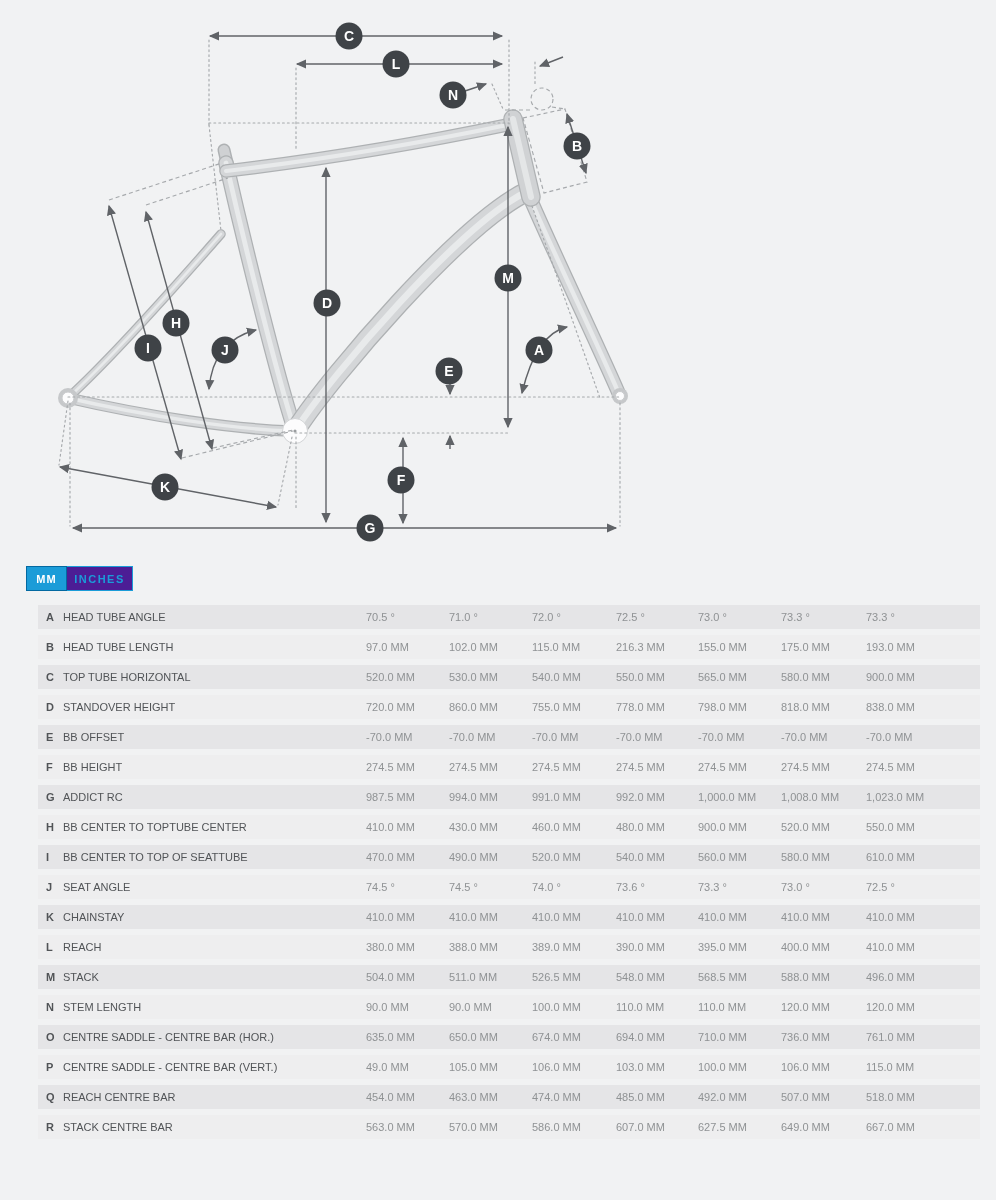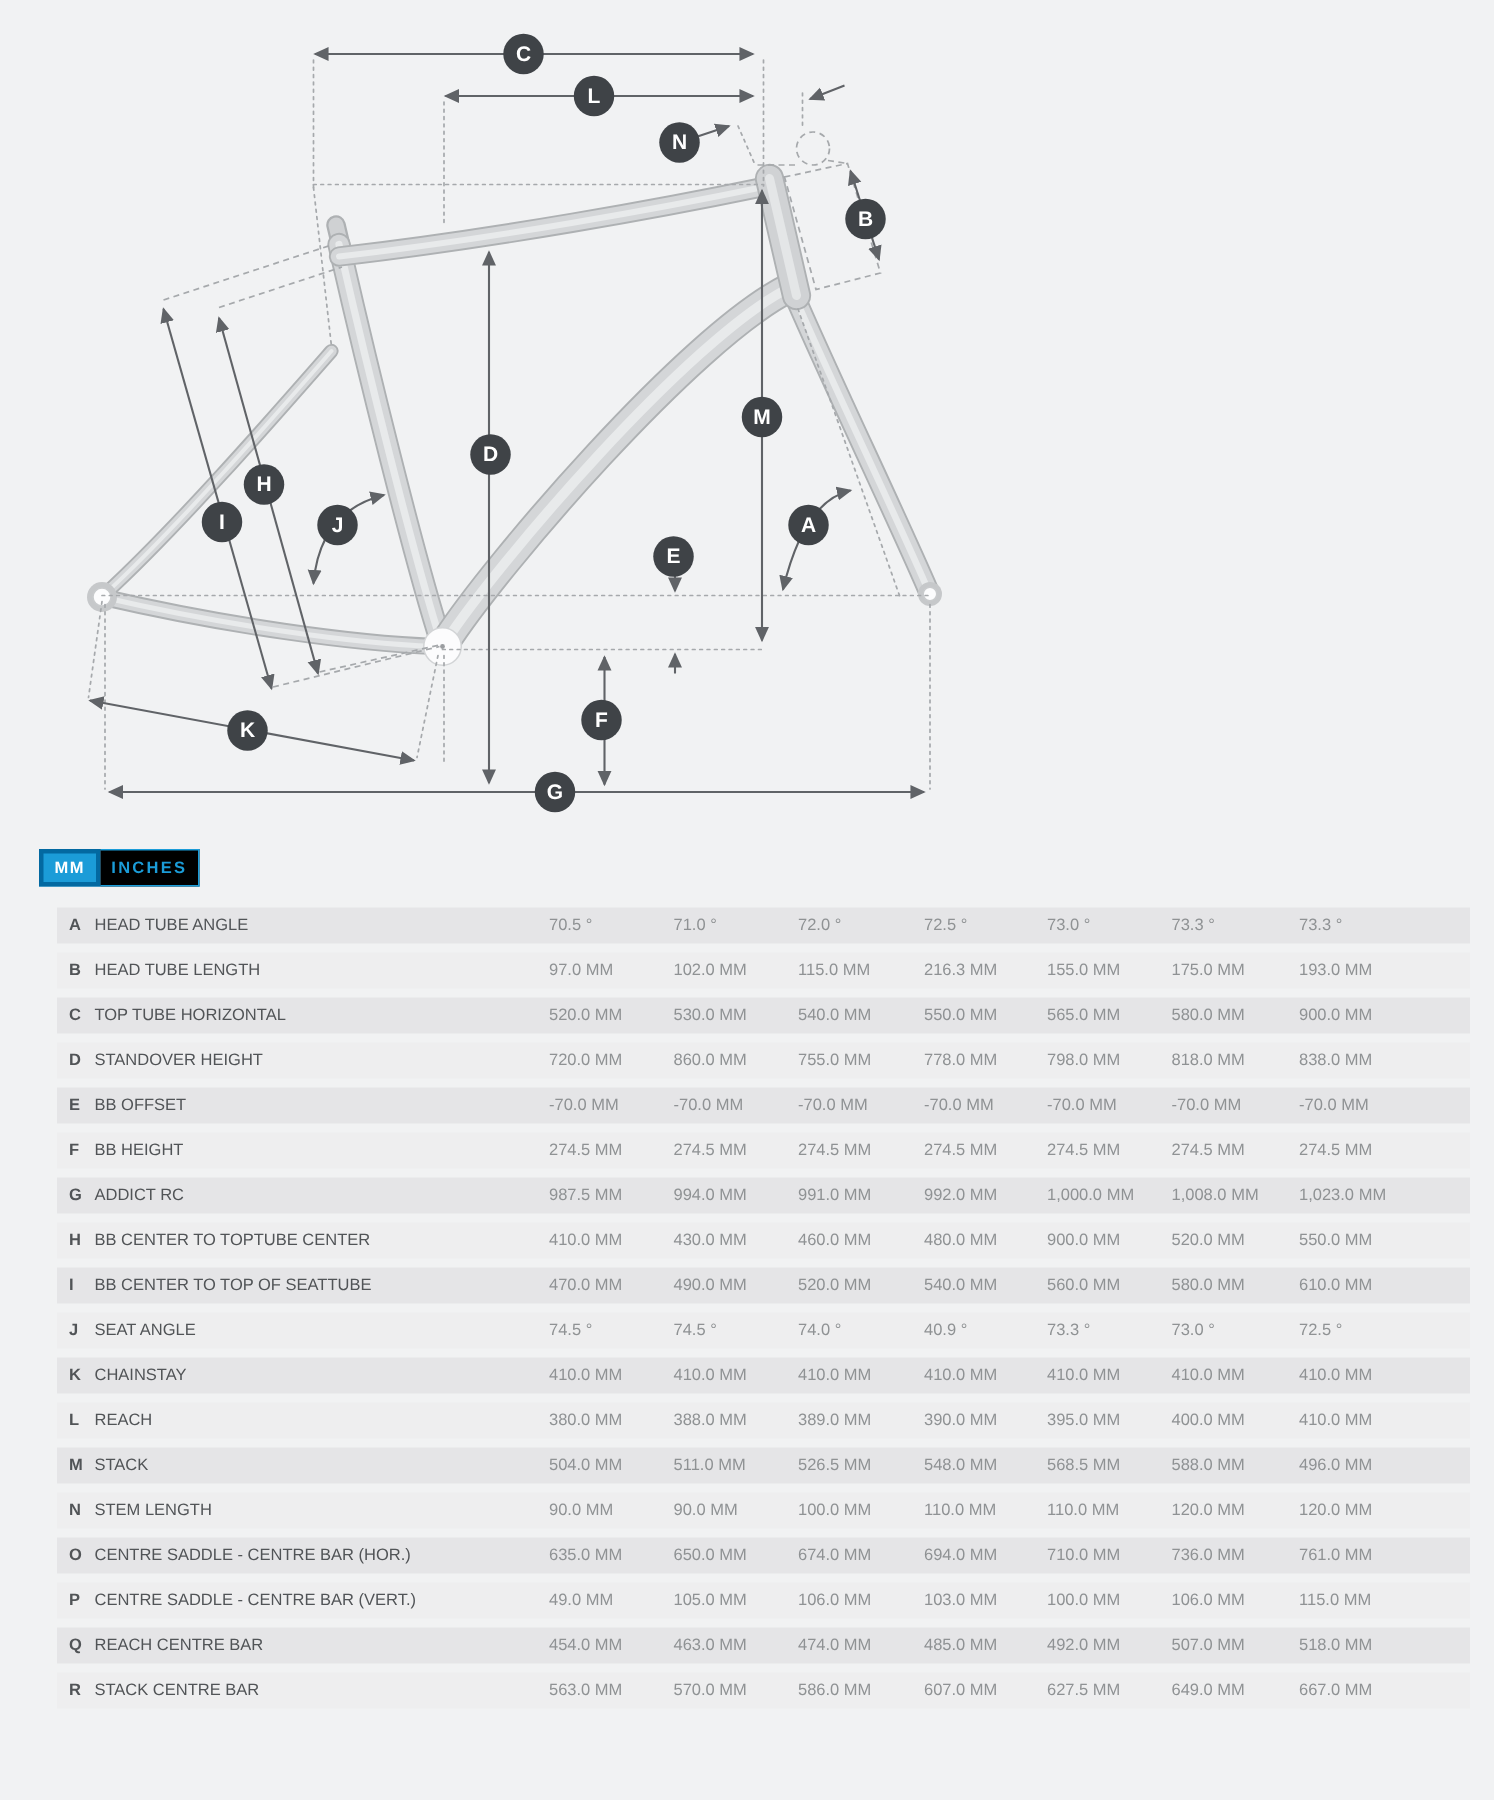--- a/index.html
+++ b/index.html
@@ -15,28 +15,28 @@
   .diagram svg{position:absolute;left:0;top:0;}
   .dlabel{
     position:absolute;width:27px;height:27px;border-radius:50%;
     background:#3f4347;color:#ffffff;font-weight:bold;font-size:14px;
     line-height:27px;text-align:center;transform:translate(-50%,-50%);
     user-select:none;
   }
   
   .toggle{display:flex;margin:8px 0 0 26px;height:25px;}
   .btn-mm{
-    width:41px;box-sizing:border-box;border:3px solid #0369a1;
+    width:41px;box-sizing:border-box;border:1px solid #0369a1;
     background:#1b9cd8;color:#fff;font-size:11px;font-weight:bold;
     letter-spacing:1px;display:flex;align-items:center;justify-content:center;
     cursor:pointer;
   }
   .btn-in{
     width:66px;box-sizing:border-box;border:1px solid #1b9cd8;border-left:none;
-    background:#000000;color:#1b9cd8;font-size:11px;font-weight:bold;
+    background:#4c1d95;color:#1b9cd8;font-size:11px;font-weight:bold;
     letter-spacing:1.5px;display:flex;align-items:center;justify-content:center;
     cursor:pointer;
   }
   
   .geo{position:relative;margin:14px 0 0 38px;width:942px;}
   .ghead{position:relative;height:18px;margin-bottom:7px;}
   .ghead span{position:absolute;top:1px;font-size:11px;font-weight:bold;color:#515457;white-space:nowrap;}
   .grow{position:relative;height:24px;margin-bottom:6px;}
   .grow.odd{background:#e5e5e7;}
   .grow.even{background:#eeeeef;}
@@ -275,21 +275,21 @@
         <span class="cell-val c4">560.0 MM</span>
         <span class="cell-val c5">580.0 MM</span>
         <span class="cell-val c6">610.0 MM</span>
       </div>
       <div class="grow even">
         <span class="cell-letter">J</span>
         <span class="cell-label">SEAT ANGLE</span>
         <span class="cell-val c0">74.5 °</span>
         <span class="cell-val c1">74.5 °</span>
         <span class="cell-val c2">74.0 °</span>
-        <span class="cell-val c3">40.9 °</span>
+        <span class="cell-val c3">73.6 °</span>
         <span class="cell-val c4">73.3 °</span>
         <span class="cell-val c5">73.0 °</span>
         <span class="cell-val c6">72.5 °</span>
       </div>
       <div class="grow odd">
         <span class="cell-letter">K</span>
         <span class="cell-label">CHAINSTAY</span>
         <span class="cell-val c0">410.0 MM</span>
         <span class="cell-val c1">410.0 MM</span>
         <span class="cell-val c2">410.0 MM</span>

